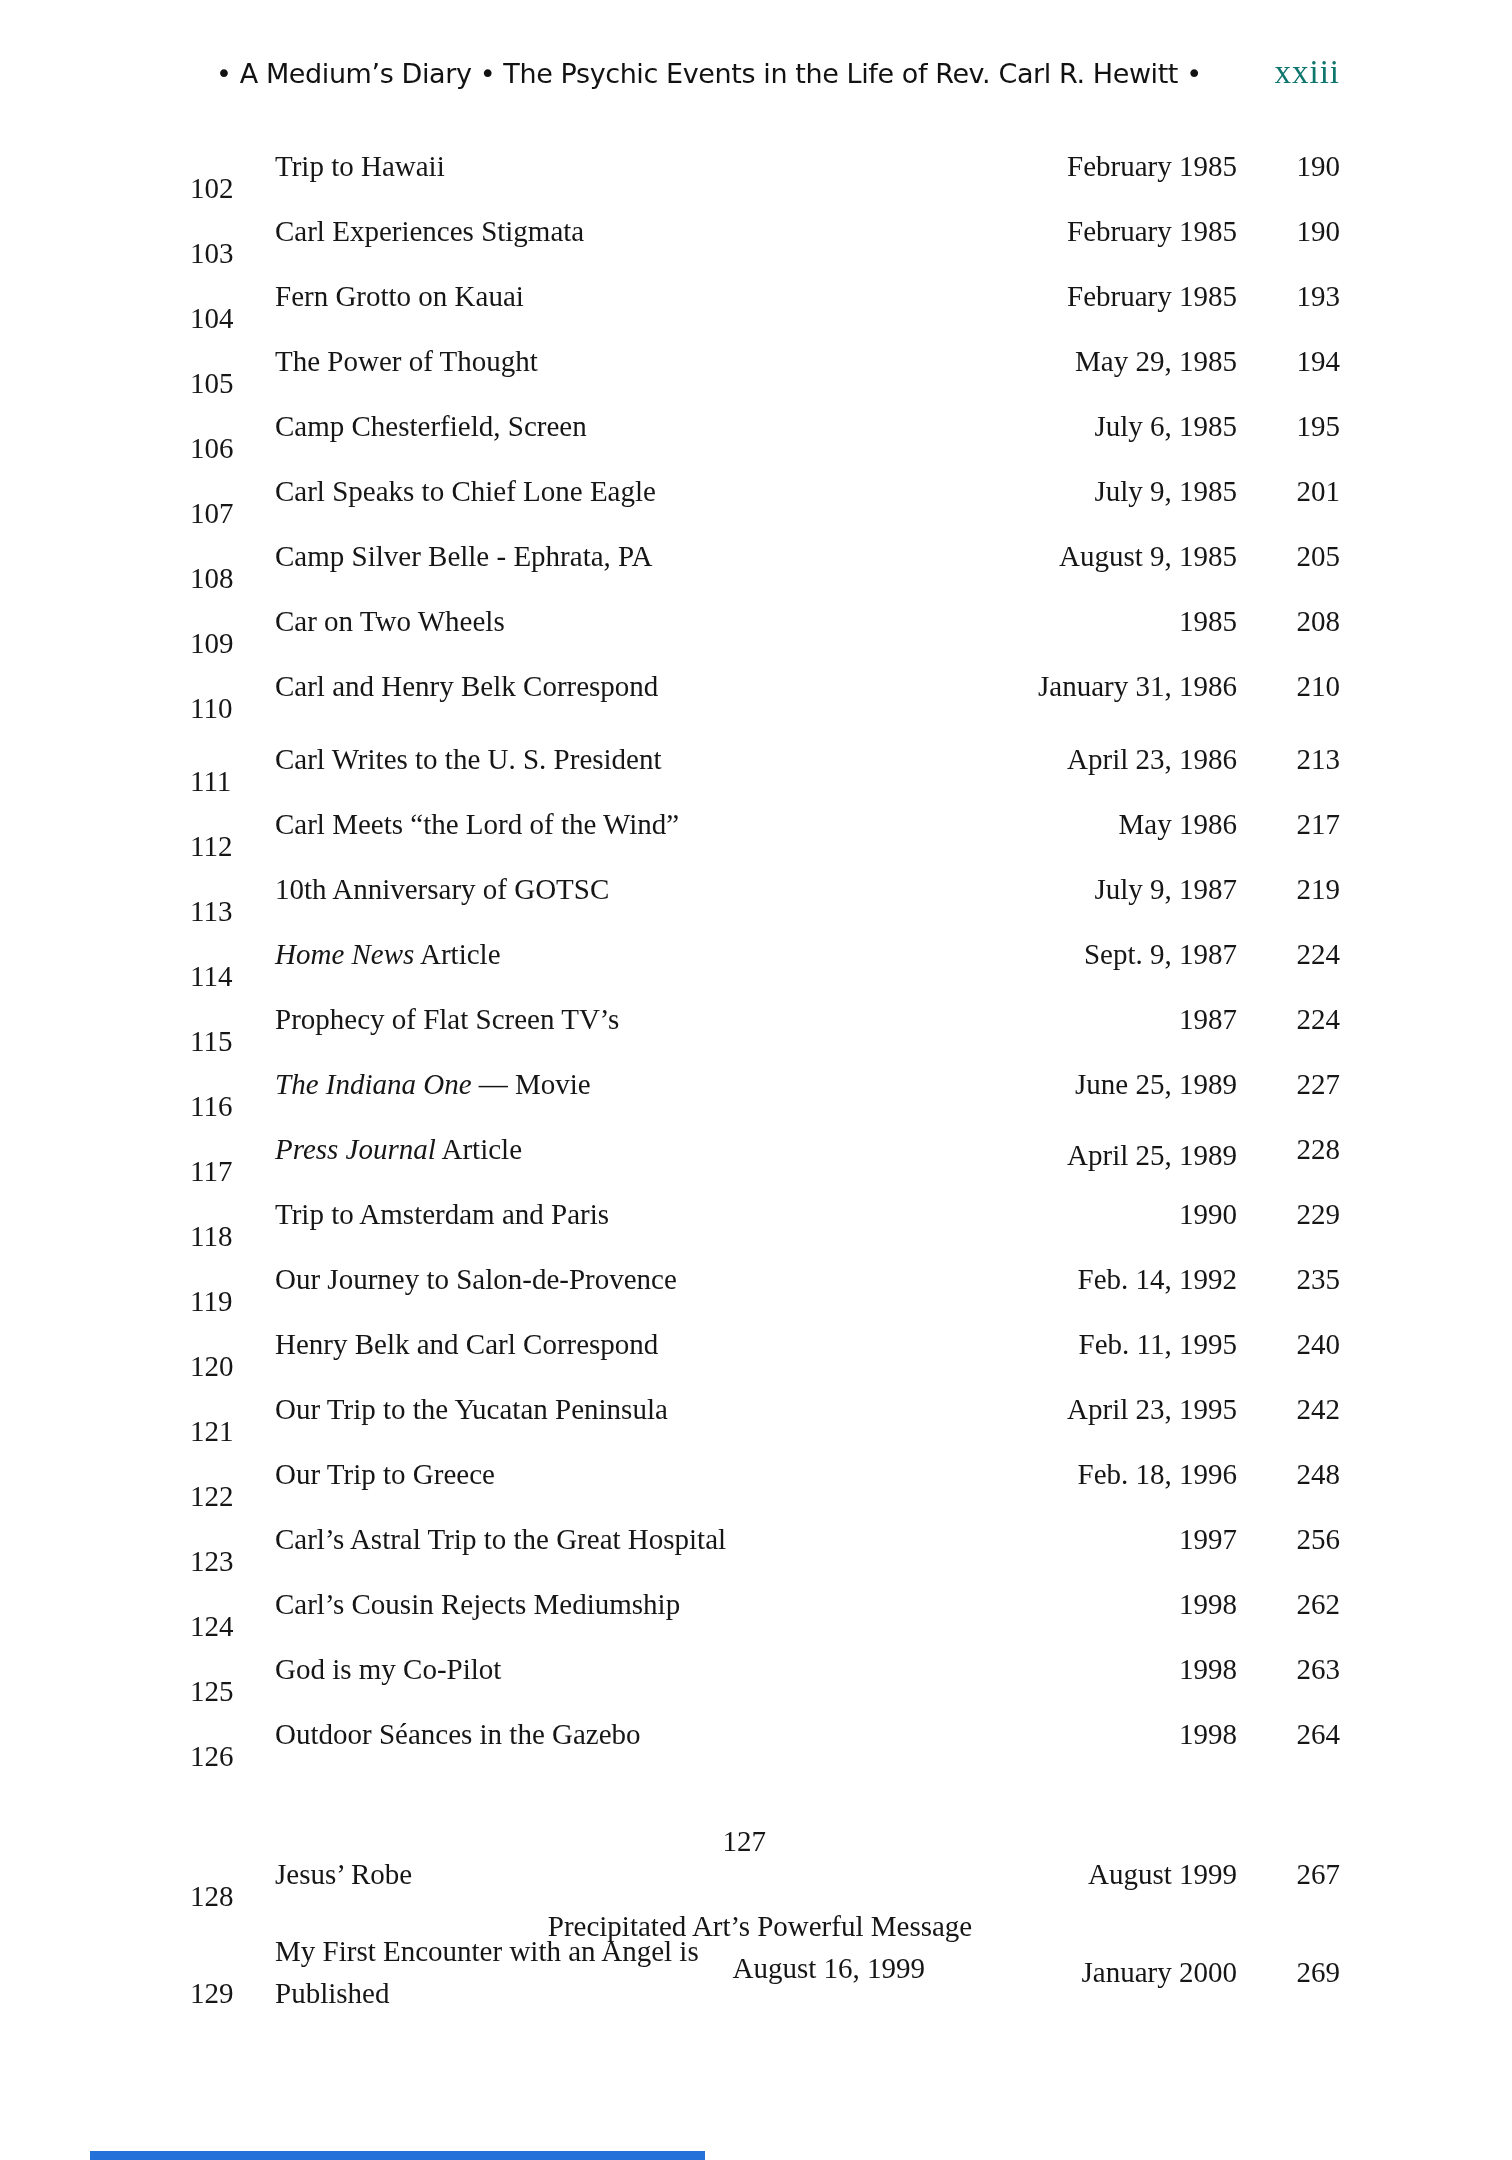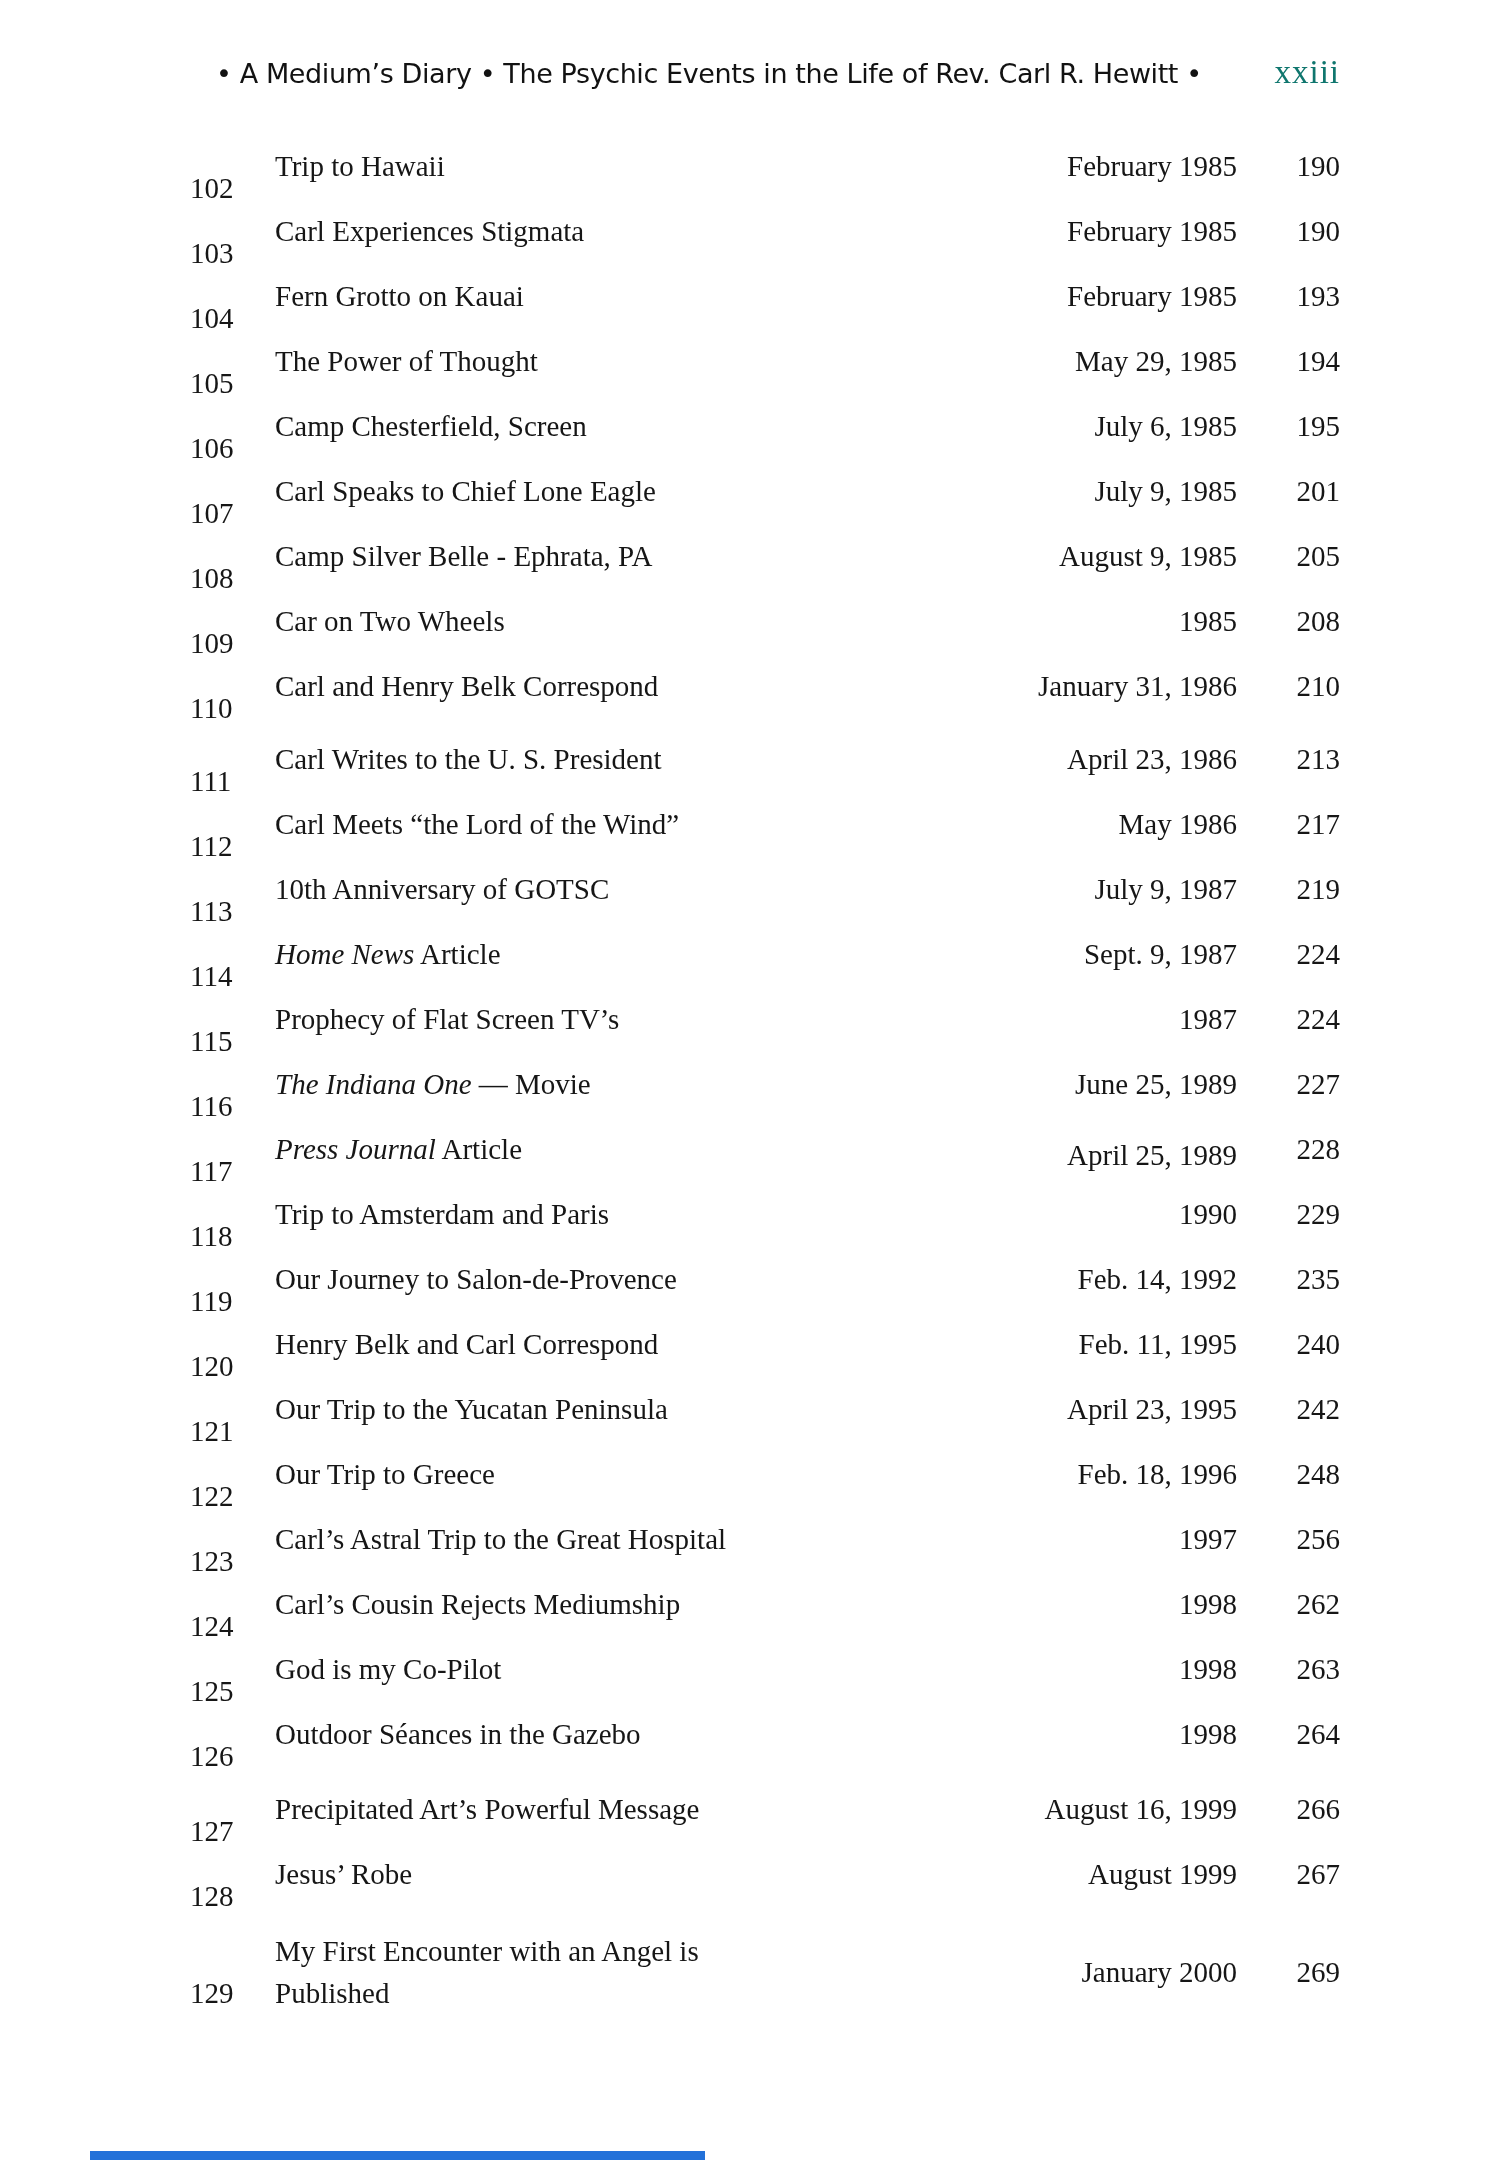--- a/index.html
+++ b/index.html
@@ -35,21 +35,21 @@
     padding: 0 172px 0 190px;
   }
   .toc-row {
     display: flex;
     align-items: center;
     height: 65px;
     font-size: 29px;
     line-height: 1.45;
   }
   .toc-row.gap8  { margin-top: 8px; }
-  .toc-row.gap10 { margin-top: 10px; }
+  .toc-row.gap10 { margin-top: 10px; flex-direction: column; }
   .toc-row.two-line {
     height: 108px;
     align-items: center;
     padding-top: 11px;
   }
   .cell-num {
     width: 85px;
     flex: 0 0 85px;
     margin-top: 43px;
   }

